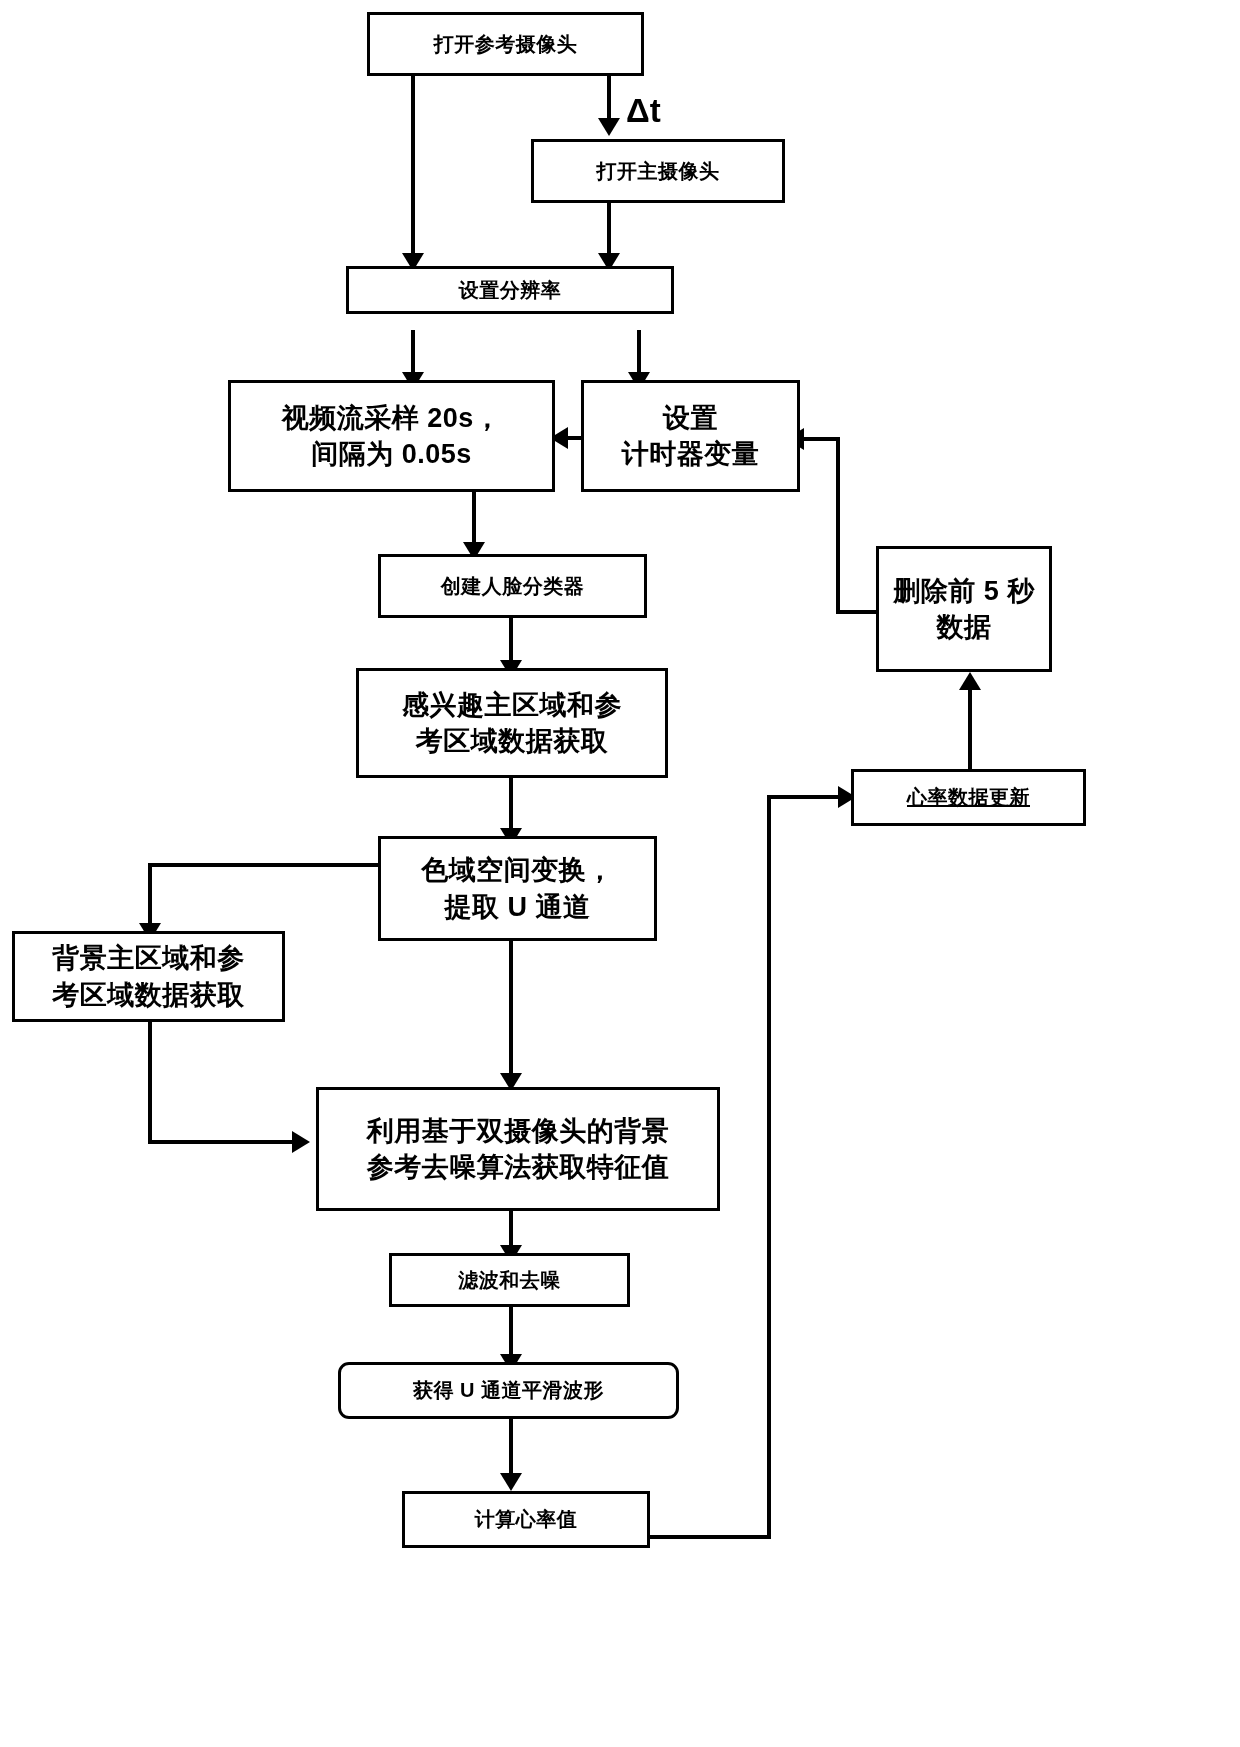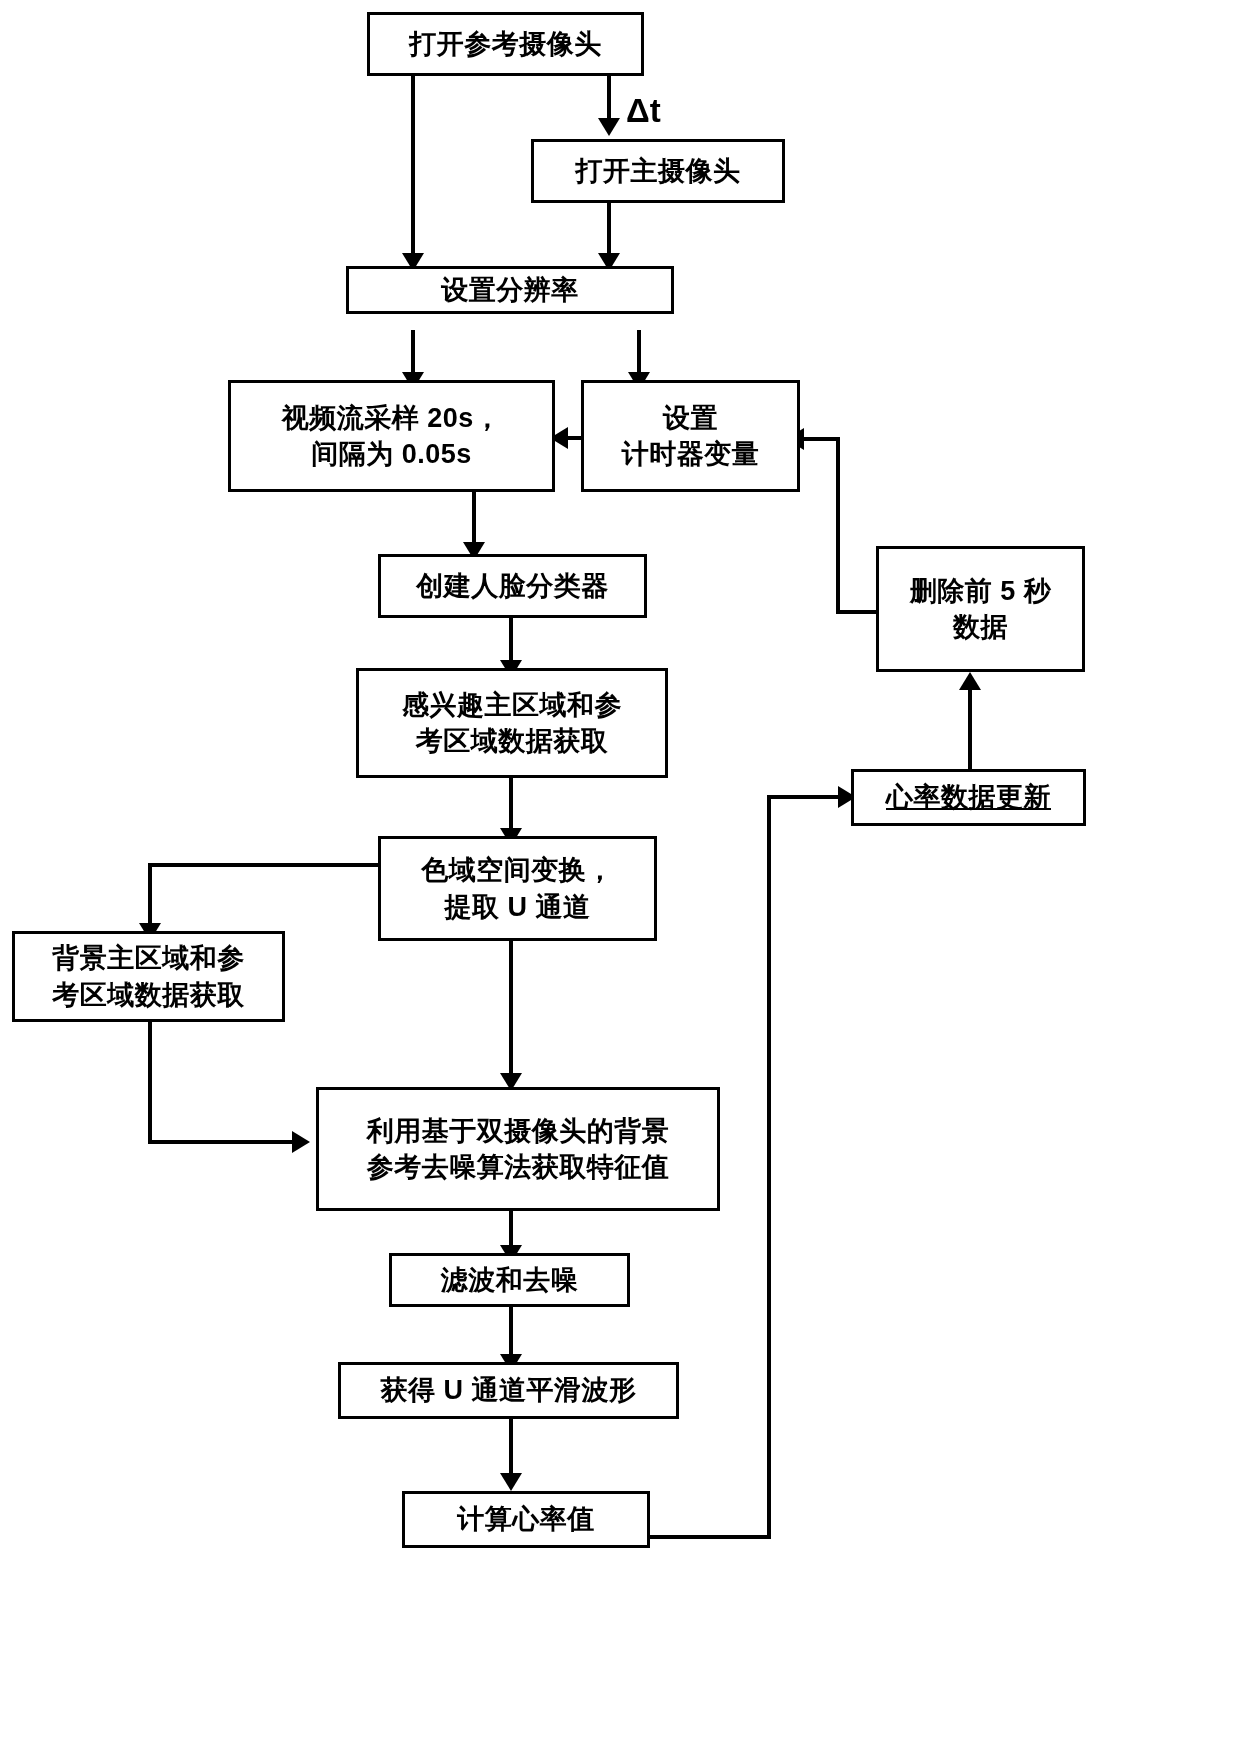--- a/index.html
+++ b/index.html
@@ -21,21 +21,21 @@
     justify-content:center;
     text-align:center;
     color:#000000;
     font-weight:bold;
     line-height:1.35;
     letter-spacing:0.5px;
     padding:2px 6px;
     white-space:pre-line;
     z-index:3;
   }
-  .f28{font-size:27px;}
+  .f28{font-size:20px;}
   .f27{font-size:27px;}
   .edge{
     position:absolute;
     background:#000000;
     z-index:1;
   }
   .v{width:4px;}
   .h{height:4px;}
   .arrow{
     position:absolute;
@@ -157,22 +157,22 @@
 提取 U 通道</div>
 
   <div class="node f27" style="left:12px; top:931px; width:273px; height:91px;">背景主区域和参
 考区域数据获取</div>
 
   <div class="node f27" style="left:316px; top:1087px; width:404px; height:124px;">利用基于双摄像头的背景
 参考去噪算法获取特征值</div>
 
   <div class="node f28" style="left:389px; top:1253px; width:241px; height:54px;">滤波和去噪</div>
 
-  <div class="node f28" style="left:338px; top:1362px; width:341px; height:57px;">获得 U 通道平滑波形</div>
+  <div class="node f28" style="left:338px; top:1362px; width:341px; height:57px;border-radius:11px;">获得 U 通道平滑波形</div>
 
   <div class="node f28" style="left:402px; top:1491px; width:248px; height:57px;">计算心率值</div>
 
   <div class="node f28" style="left:851px; top:769px; width:235px; height:57px;text-decoration:underline;">心率数据更新</div>
 
-  <div class="node f27" style="left:876px; top:546px; width:209px; height:126px;text-align:center;">删除前 5 秒
+  <div class="node f27" style="left:876px; top:546px; width:176px; height:126px;text-align:center;">删除前 5 秒
 数据</div>
 
 </div>
 
 </body></html>

